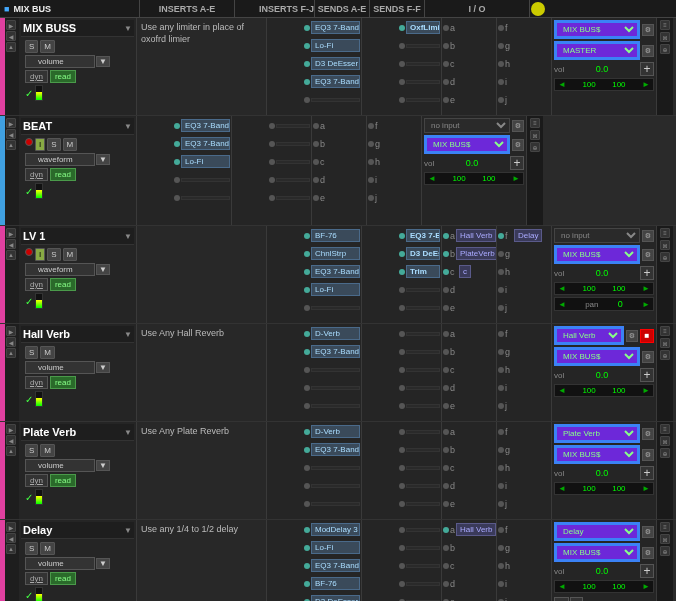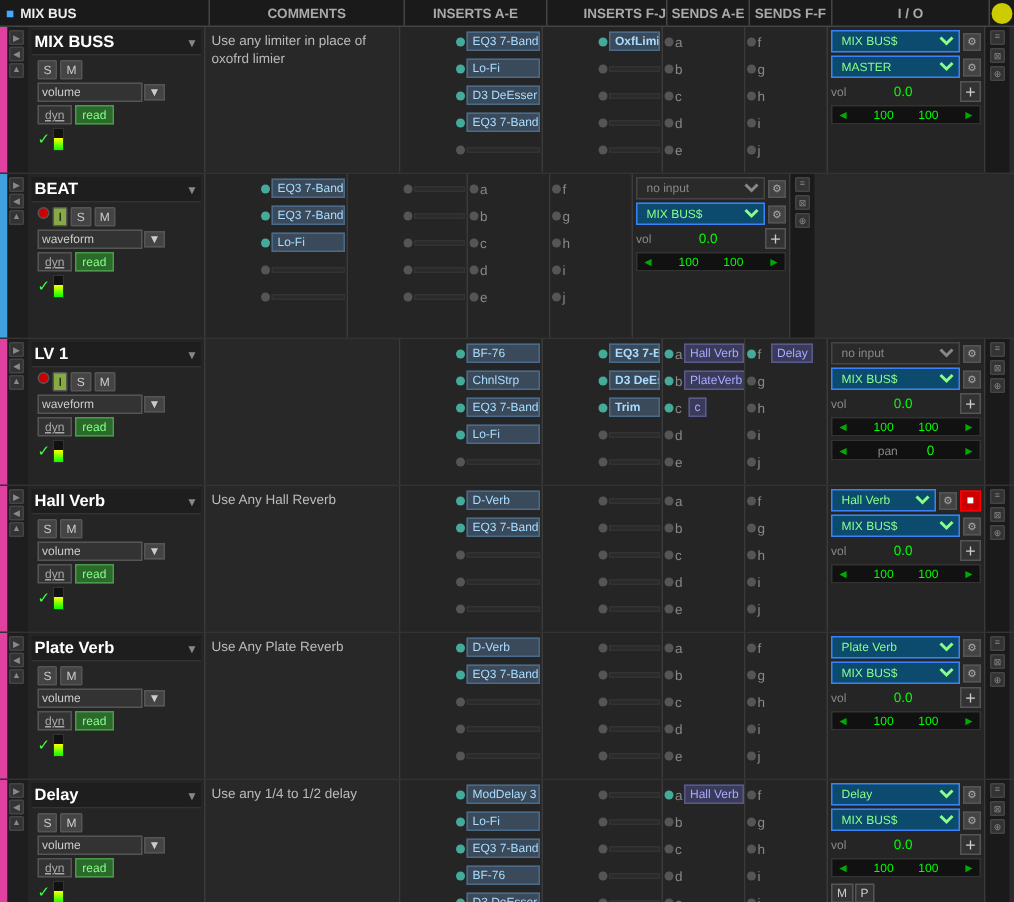--- a/index.html
+++ b/index.html
@@ -78,21 +78,21 @@
       display: flex;
       gap: 2px;
       margin-bottom: 2px;
     }
 
     .dropdown-sm {
       background: #333;
       border: 1px solid #555;
       color: #ccc;
       font-size: 8px;
-      padding: 1px 2px;
+      padding: 1px 12px;
       width: 70px;
       appearance: none;
       cursor: pointer;
     }
 
     .dropdown-with-arrow {
       display: flex;
       align-items: center;
       gap: 1px;
     }
@@ -219,22 +219,22 @@
       background: #1a3a1a;
       border: 1px solid #3a6a3a;
       color: #8f8;
       font-size: 8px;
       padding: 1px 2px;
       flex: 1;
       cursor: pointer;
     }
 
     .io-dropdown.mix-buss {
-      background: #0c4a6e;
-      border: 1px solid #3b82f6;
+      background: #6d28d9;
+      border: 3px solid #3b82f6;
       color: #8f8;
     }
 
     .io-dropdown.no-input {
       background: #2a2a2a;
       border: 1px solid #444;
       color: #888;
     }
 
     .vol-label { font-size: 8px; color: #888; }
@@ -396,23 +396,20 @@
       cursor: pointer;
     }
   </style>
 </head>
 <body>
 
 <div class="header-row">
   <div class="header-cell col-track" style="justify-content:flex-start;padding-left:4px;">
     <span style="color:#4af;font-size:9px;font-weight:bold;">■</span>
     <span style="margin-left:4px;font-size:9px;color:#eee;">MIX BUS</span>
-  </div>
-  <div class="header-cell col-comments">
-    <span>COMMENTS</span>
   </div>
   <div class="header-cell col-inserts-ae">
     <span>INSERTS A-E</span>
   </div>
   <div class="header-cell col-inserts-fj">
     <span>INSERTS F-J</span>
   </div>
   <div class="header-cell col-sends-ae">
     <span>SENDS A-E</span>
   </div>

